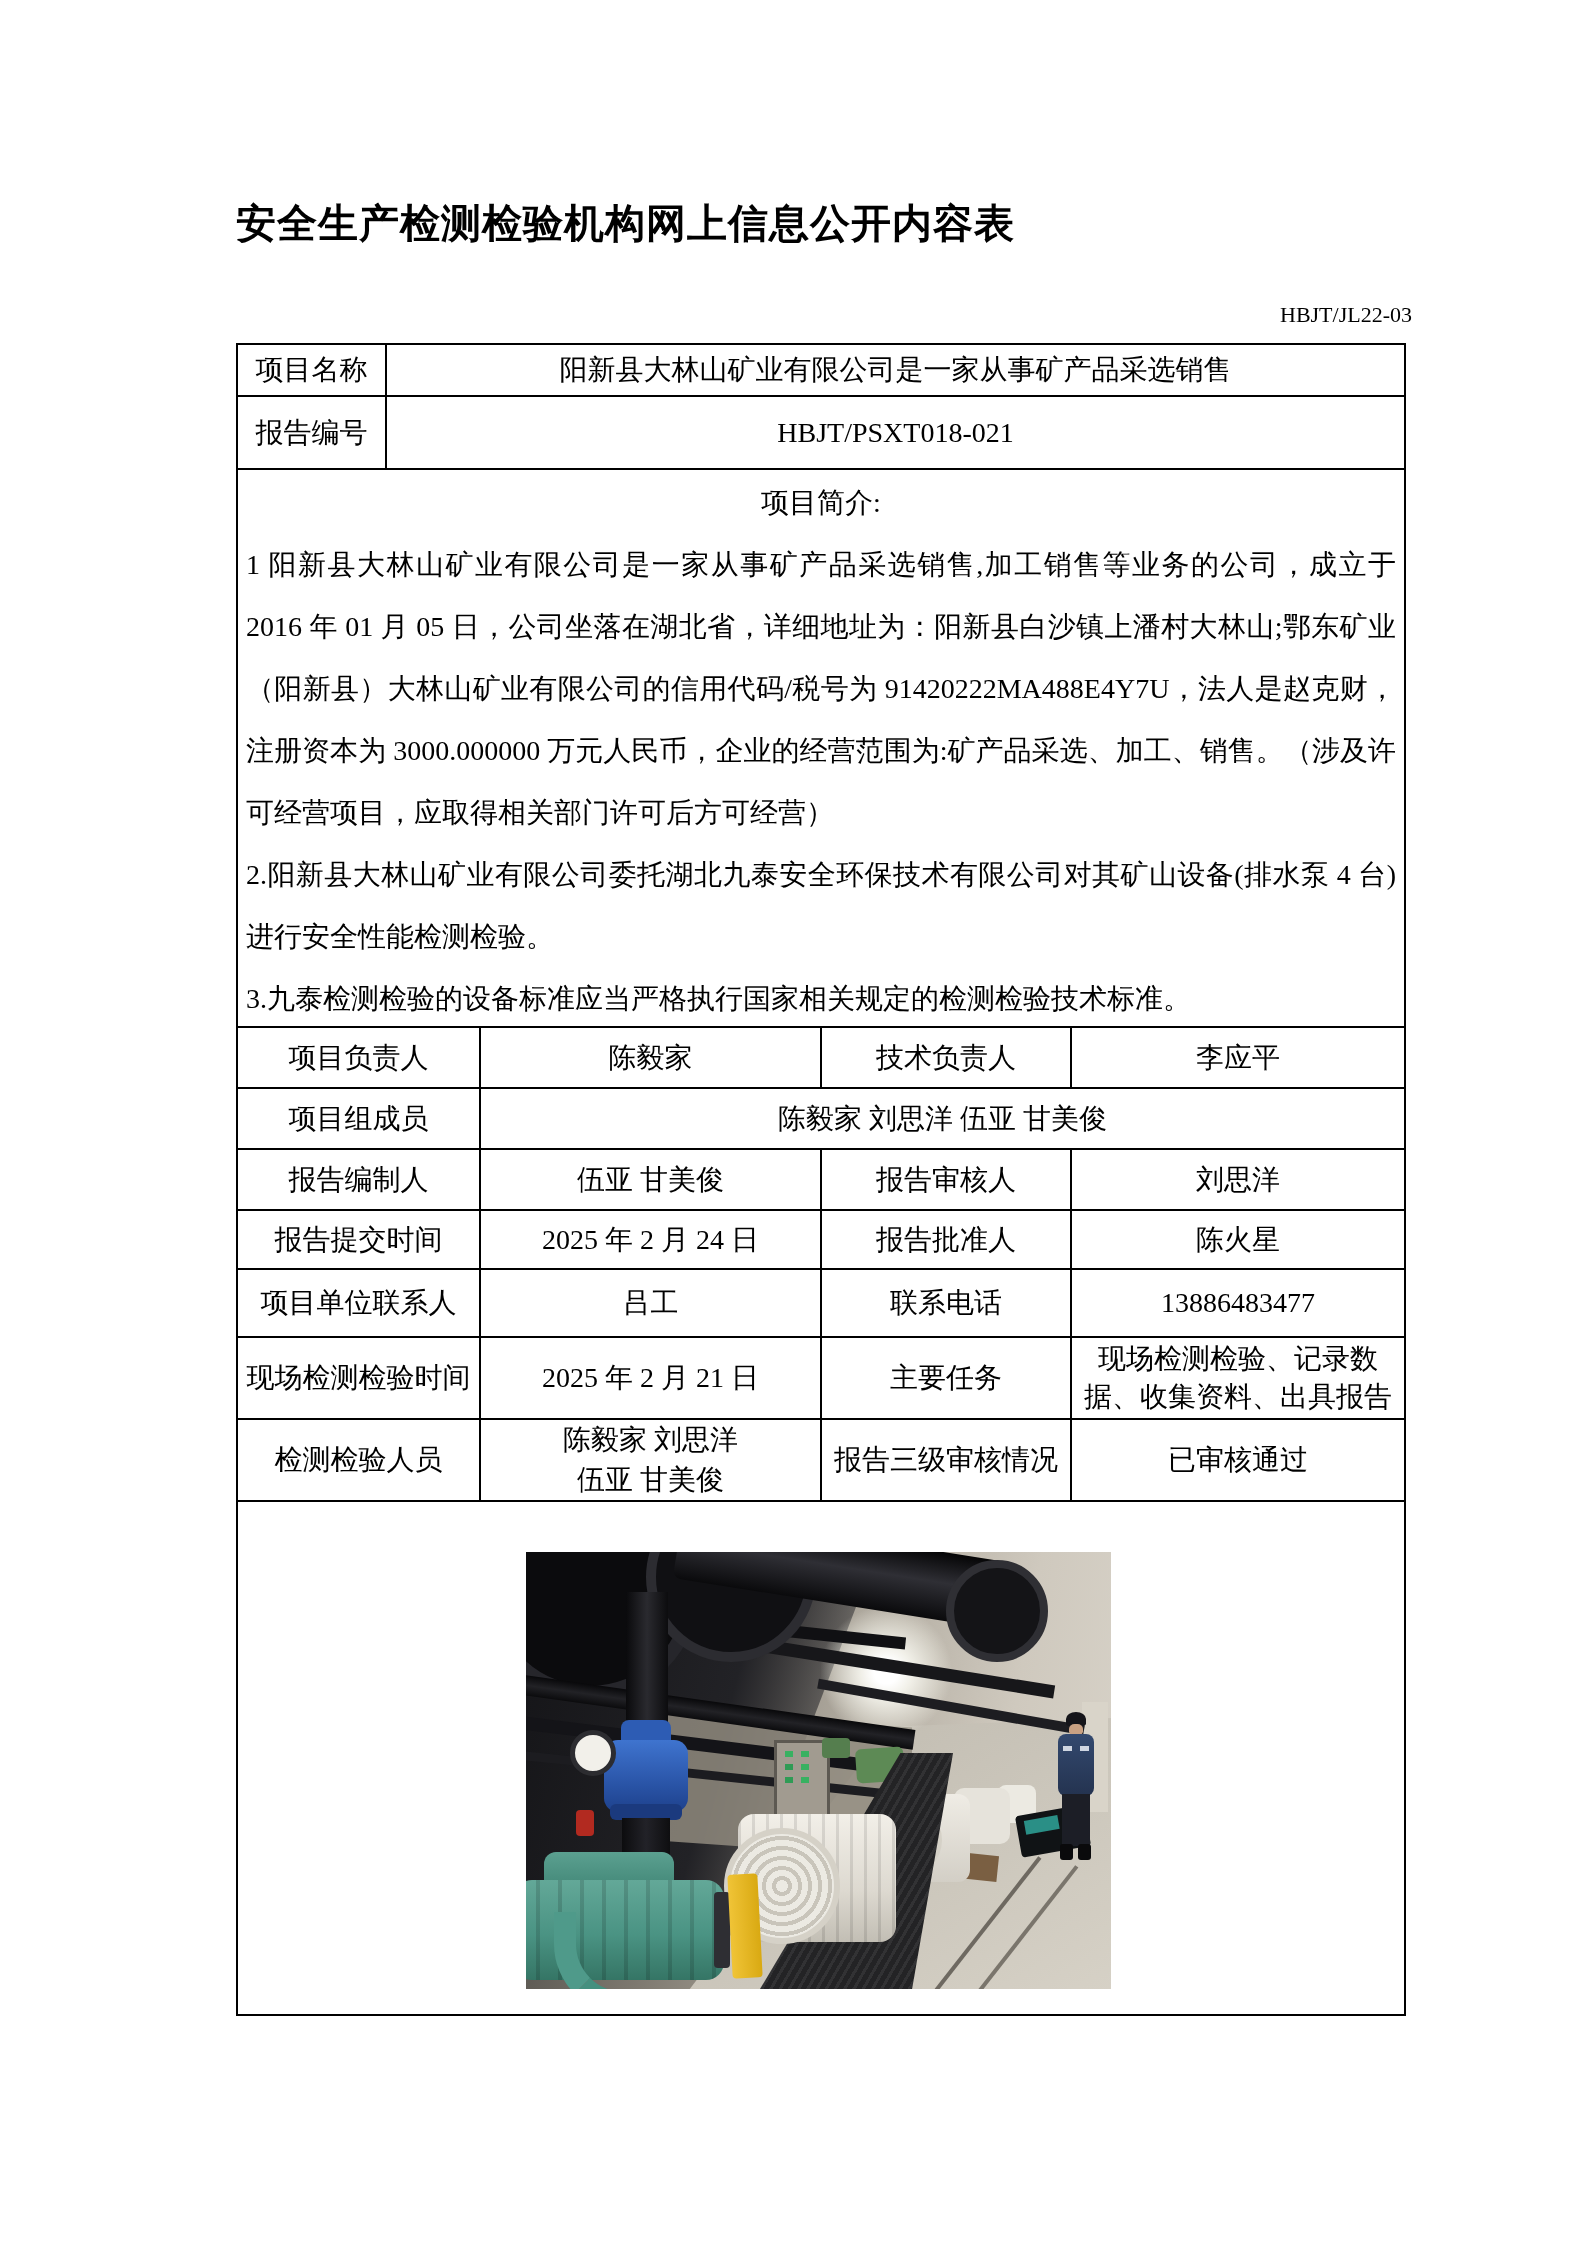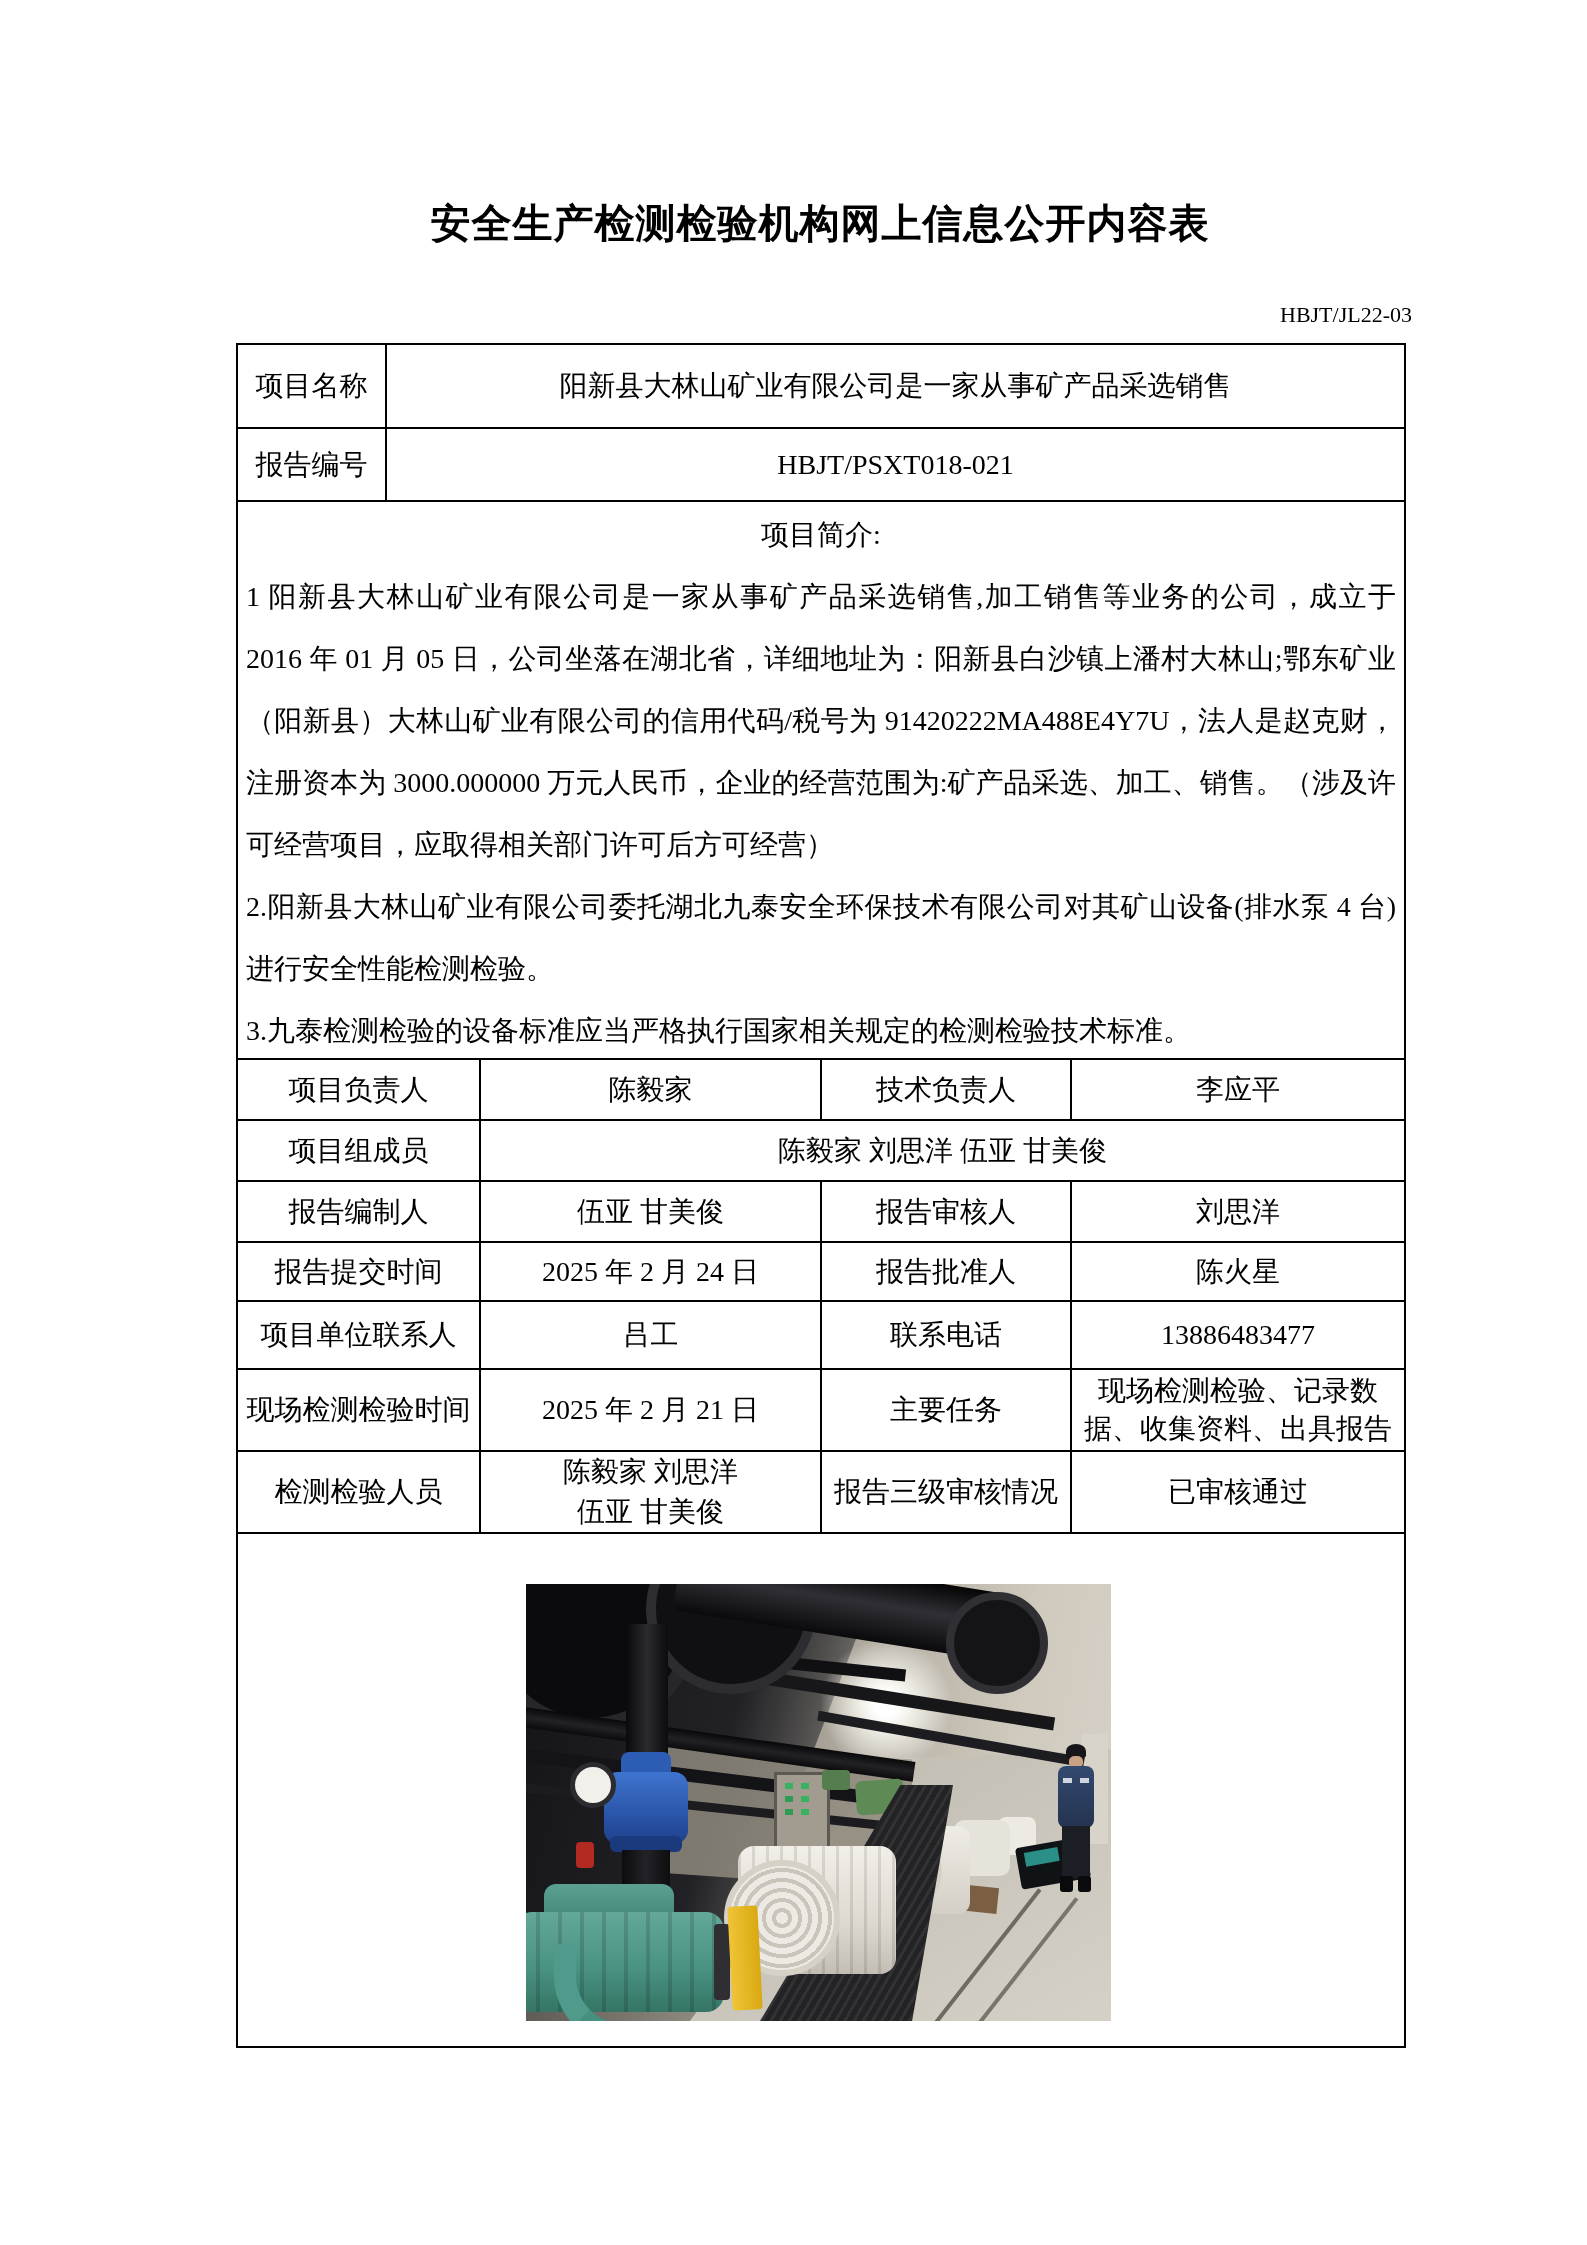--- a/index.html
+++ b/index.html
@@ -3,35 +3,35 @@
 <meta charset="utf-8">
 <style>
   html,body { margin:0; padding:0; background:#ffffff; }
   .page {
     position:relative; width:1587px; height:2245px; background:#ffffff;
     font-family:"Liberation Serif","DejaVu Serif",serif; color:#000;
     overflow:hidden;
   }
   .title {
     position:absolute; left:236px; width:1168px; top:200px;
-    text-align:center; font-size:40px; font-weight:bold; line-height:48px;
+    text-align:left; font-size:40px; font-weight:bold; line-height:48px;
     letter-spacing:1px;
   }
   .doc-number {
     position:absolute; left:236px; width:1176px; top:302px;
     text-align:right; font-size:22px; line-height:26px;
   }
   .tables { position:absolute; left:236px; top:343px; width:1168px; }
   table.t { border-collapse:collapse; table-layout:fixed; width:1168px; }
   table.t.bottom { margin-top:-2px; }
   table.t td {
     border:2px solid #000; font-size:28px; text-align:center;
     vertical-align:middle; padding:0 8px; overflow:hidden;
   }
-  tr.r-name  { height:84px; }
+  tr.r-name  { height:52px; }
   tr.r-repno { height:73px; }
   tr.r-intro { height:558px;padding-left:29px; }
   tr.r-s1 { height:61px; }
   tr.r-s2 { height:59px;margin-top:6px; }
   tr.r-s3 { height:68px; }
   tr.r-d  { height:82px; }
   tr.r-photo { height:514px; }
   td.intro-cell { text-align:left; vertical-align:top; padding:4px 14px 0 14px; }
   .intro-wrap { height:552px; overflow:hidden; }
   .intro-head, .intro-item { line-height:62px; font-size:28px; }

